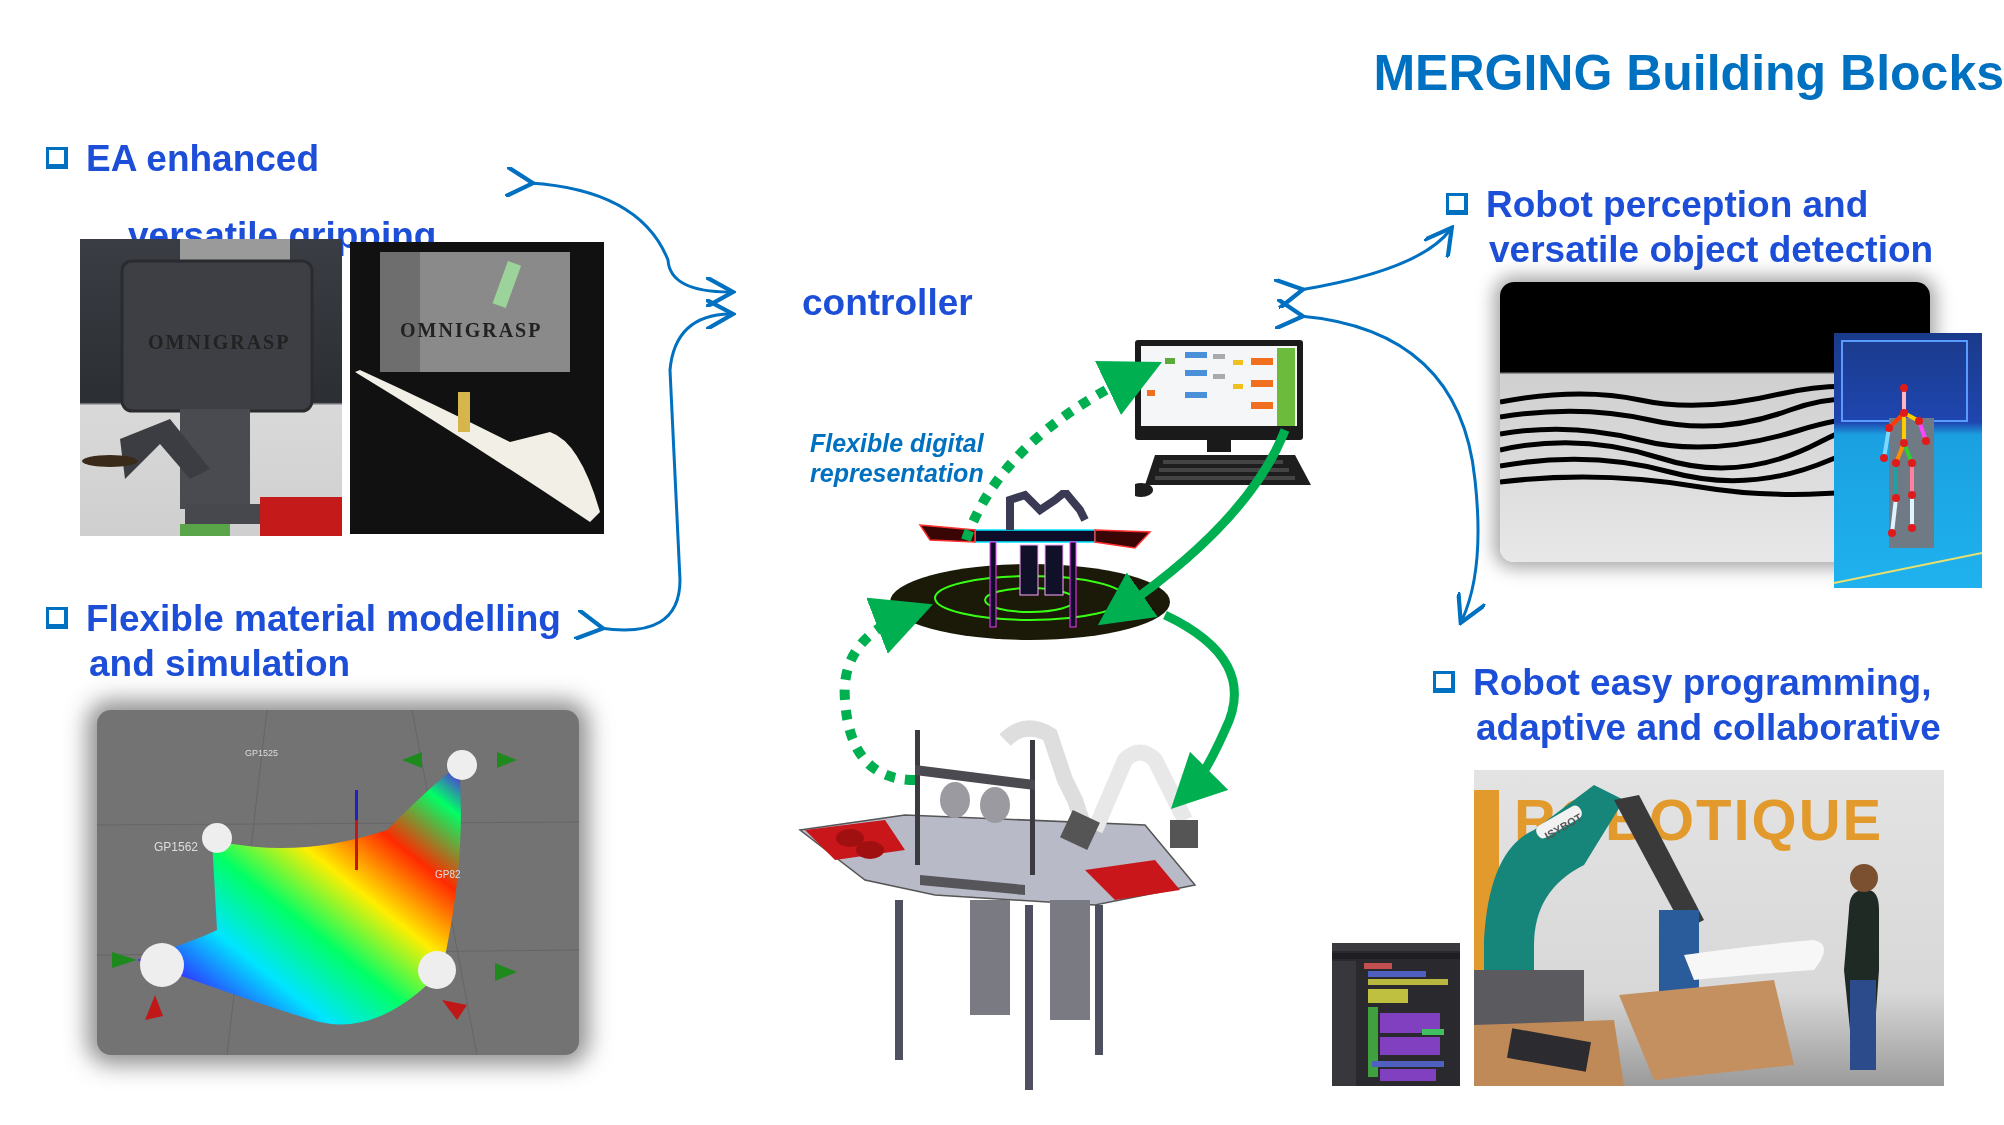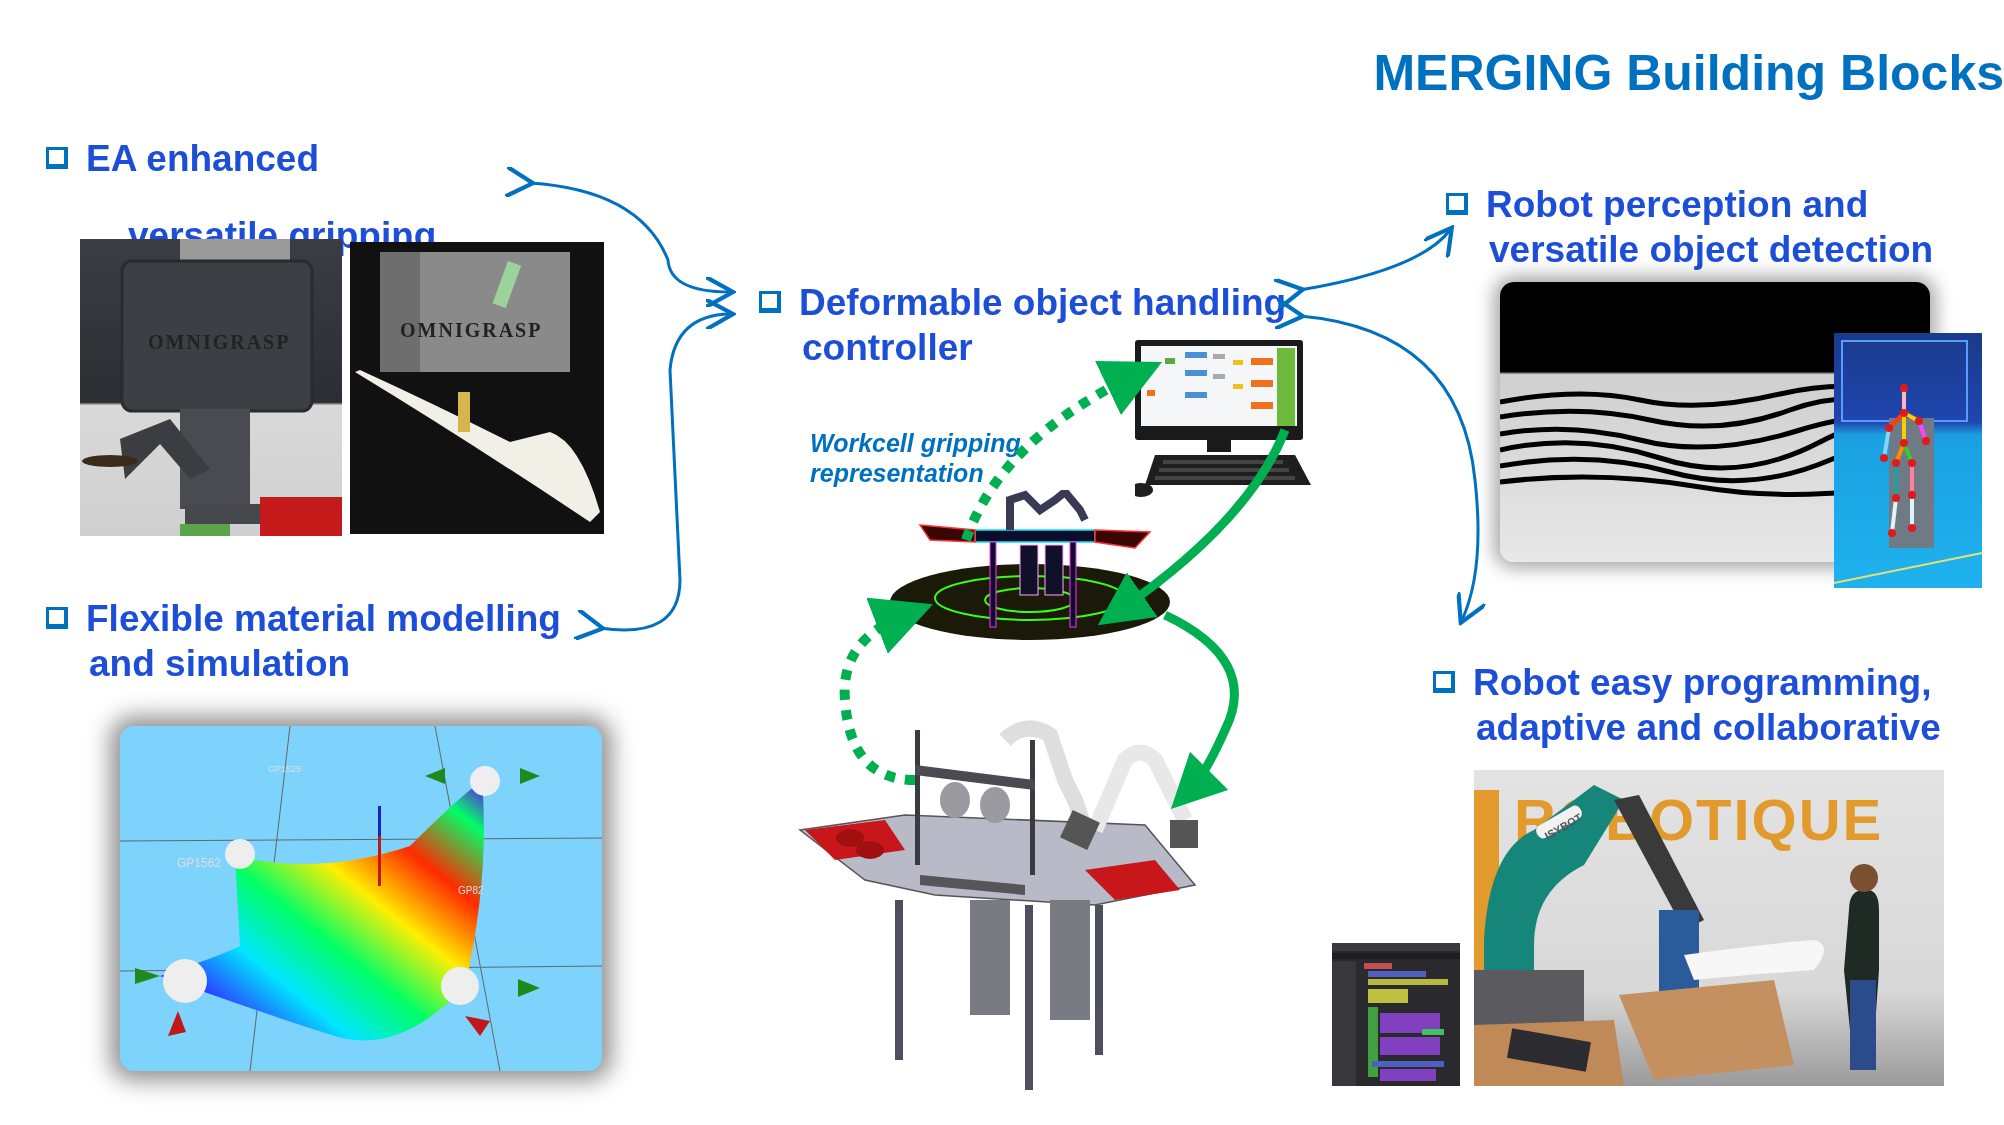--- a/index.html
+++ b/index.html
@@ -22,36 +22,35 @@
   <span class="line"><span class="chk"></span><span>EA enhanced</span></span>
   <span class="line" style="padding-left:82px;margin-top:32px;">versatile gripping</span>
 </div>
 
 <div class="block" style="left:46px; top:596px;">
   <span class="line"><span class="chk"></span><span>Flexible material modelling</span></span>
   <span class="line" style="padding-left:43px;">and simulation</span>
 </div>
 
 <div class="block" style="left:759px; top:280px;">
-  <span class="line"><span class="chk"></span><span>Deformable object handling</span></span>
   <span class="line" style="padding-left:43px;">controller</span>
 </div>
 
 <div class="block" style="left:1446px; top:182px;">
   <span class="line"><span class="chk"></span><span>Robot perception and</span></span>
   <span class="line" style="padding-left:43px;">versatile object detection</span>
 </div>
 
 <div class="block" style="left:1433px; top:660px;">
   <span class="line"><span class="chk"></span><span>Robot easy programming,</span></span>
   <span class="line" style="padding-left:43px;">adaptive and collaborative</span>
 </div>
 
 <div class="sub" style="left:810px; top:428px;">
-  <span style="display:block">Workcell gripping</span>
+  <span style="display:block">Flexible digital</span>
   <span style="display:block">representation</span>
 </div>
 
 <div class="photo" style="left:80px; top:239px; width:262px; height:297px; background:linear-gradient(180deg,#3a3e44 0%,#2b2e33 55%,#d9d9d9 56%,#cfcfcf 100%);">
   <svg width="262" height="297" viewBox="0 0 262 297">
     <rect x="100" y="0" width="110" height="28" fill="#9a9a9a"></rect>
     <rect x="42" y="22" width="190" height="150" rx="10" fill="#3d3f44"></rect>
     <rect x="42" y="22" width="190" height="150" rx="10" fill="none" stroke="#2a2b2f" stroke-width="3"></rect>
     <text x="68" y="110" font-size="20" font-weight="bold" fill="#222" font-family="Liberation Serif, serif" letter-spacing="2">OMNIGRASP</text>
     <rect x="100" y="170" width="70" height="100" fill="#4a4b50"></rect>
@@ -67,21 +66,21 @@
   <svg width="254" height="292" viewBox="0 0 254 292">
     <rect x="30" y="10" width="190" height="120" fill="#6e6e6e"></rect>
     <rect x="70" y="10" width="150" height="120" fill="#8a8a8a"></rect>
     <text x="50" y="95" font-size="20" font-weight="bold" fill="#222" font-family="Liberation Serif, serif" letter-spacing="2">OMNIGRASP</text>
     <rect x="150" y="20" width="14" height="45" fill="#9bd39b" transform="rotate(20 157 42)"></rect>
     <path d="M5 130 Q120 200 240 280 L250 270 Q230 200 200 190 L160 200 Q80 160 10 128 Z" fill="#f1efe6"></path>
     <rect x="108" y="150" width="12" height="40" fill="#d6b54a"></rect>
   </svg>
 </div>
 
-<div class="photo" style="left:120px; top:710px; width:482px; height:345px; background:#7dd3fc; border-radius:14px; box-shadow:0 0 22px 10px rgba(40,40,40,0.5);margin-top:16px;">
+<div class="photo" style="left:97px; top:710px; width:482px; height:345px; background:#737373; border-radius:14px; box-shadow:0 0 22px 10px rgba(40,40,40,0.5);">
   <svg width="482" height="345" viewBox="0 0 482 345">
     <defs>
       <linearGradient id="simgrad" x1="0" y1="1" x2="1" y2="0">
         <stop offset="0" stop-color="#ff00ff"></stop>
         <stop offset="0.15" stop-color="#3030ff"></stop>
         <stop offset="0.3" stop-color="#00e5ff"></stop>
         <stop offset="0.45" stop-color="#00ff66"></stop>
         <stop offset="0.6" stop-color="#ffee00"></stop>
         <stop offset="0.75" stop-color="#ff2a00"></stop>
         <stop offset="0.9" stop-color="#00ff66"></stop>

